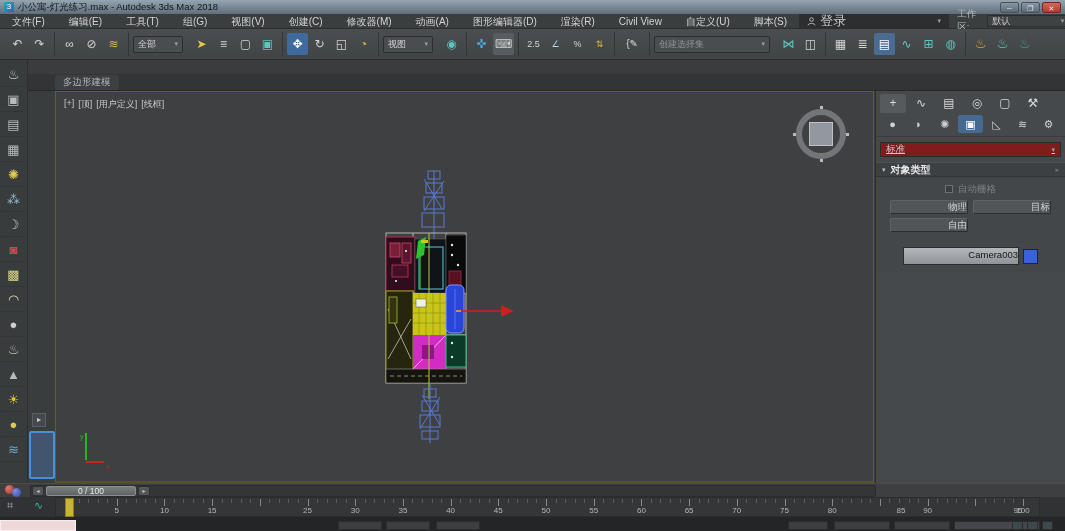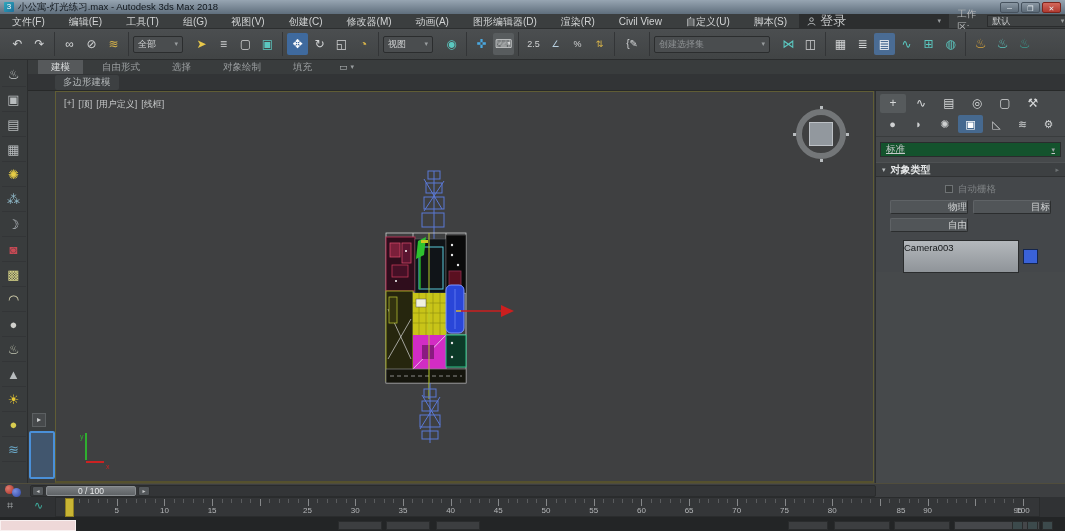--- a/index.html
+++ b/index.html
@@ -75,37 +75,37 @@
   .scene-svg { position:absolute; left:300px; top:67px; }
   .axis-svg { position:absolute; left:10px; bottom:6px; }
 
   
   .cmdpanel { position:absolute; right:0; top:91px; width:190px; height:392px; background:#46494b;
     border-left:1px solid #2c2e2f; }
   .cp-tabs { display:flex; gap:2px; padding:3px 4px 1px 4px; }
   .cpt { width:26px; height:19px; font-size:12px; line-height:19px; text-align:center; color:#d6d8d9; border-radius:2px; }
   .cp-cats { display:flex; gap:1px; padding:1px 4px 3px 4px; border-bottom:1px solid #393c3d; }
   .cpc { width:25px; height:18px; font-size:11px; line-height:18px; text-align:center; color:#cfd1d2; border-radius:2px; }
-  .cp-dd { margin:5px 4px; height:15px; background:#14532d; border:1px solid #2a2c2d; display:flex;
+  .cp-dd { margin:5px 4px; height:15px; background:#7f1d1d; border:1px solid #2a2c2d; display:flex;
     align-items:center; font-size:9.5px; color:#c6c8c9; padding:0 5px;text-decoration:underline; }
   .rollout-hd { height:15px; background:linear-gradient(#41444 6,#383b3d); background-color:#3d4042;
     display:flex; align-items:center; padding:0 6px; gap:5px; border-top:1px solid #4e5153; border-bottom:1px solid #303233; }
   .rollout-hd .arr { font-size:7px; color:#b8bcbe; }
   .rollout-hd .ttl { font-size:10px; font-weight:bold; color:#e2e4e5; }
   .rollout-hd .pin { margin-left:auto; font-size:7px; color:#6e7274; }
   .rollout-bd { background:#44474a; padding:5px 0 7px 0; }
   .autogrid-row { display:flex; align-items:center; justify-content:center; gap:5px; height:14px; margin-bottom:4px; }
   .checkbox { width:8px; height:8px; border:1px solid #6e7274; background:#3a3d3e; }
   .autogrid-label { font-size:9.5px; color:#7e8284; }
   .btn-grid { display:grid; grid-template-columns:78px 78px; gap:4px 5px; justify-content:center; }
   .cp-btn { height:14px; background:#515558; border:1px solid #5f6366; border-bottom-color:#2b2d2e;
     border-right-color:#2b2d2e; border-radius:2px; font-size:9.5px; color:#d2d4d5; text-align:right; line-height:12px; }
   .name-row { display:flex; align-items:center; justify-content:center; gap:4px; height:18px; margin-top:3px; }
-  .name-field { width:116px; height:33px; background:linear-gradient(#b4b8bc,#8f9499); border:1px solid #2a2c2d;
-    font-size:9.5px; color:#15181a; text-align:left; line-height:14px; }
+  .name-field { width:116px; height:18px; background:linear-gradient(#b4b8bc,#8f9499); border:1px solid #2a2c2d;
+    font-size:9.5px; color:#15181a; text-align:right; line-height:14px; }
   .color-swatch { width:15px; height:15px; border:1px solid #15264e; }
 
   
   .timeslider { position:absolute; left:0; top:483px; width:100%; height:14px; background:#3d3f41; border-top:1px solid #504d3c; }
   .balls-icon { position:absolute; left:5px; top:1px; width:20px; height:12px; }
   .ball { position:absolute; width:9px; height:9px; border-radius:50%; }
   .ball.red { left:0; top:0; background:radial-gradient(circle at 3px 3px,#e07a6e,#a52e24); }
   .ball.blue { left:7px; top:3px; background:radial-gradient(circle at 3px 3px,#7a90e0,#2e44a5); }
   .ts-groove { position:absolute; left:30px; top:1px; width:846px; height:12px; background:#333537;
     border:1px solid #2a2c2d; border-radius:2px; }
@@ -243,34 +243,20 @@
         <div class="tbi" style="color: rgb(91, 200, 192);">⊞</div>
         <div class="tbi" style="color: rgb(91, 200, 192);">◍</div>
       </div>
     <div class="tb-group noline">
         <div class="tbi" style="font-size: 13px; color: rgb(216, 164, 60);">♨</div>
         <div class="tbi" style="font-size: 13px; color: rgb(91, 200, 192);">♨</div>
         <div class="tbi" style="font-size: 13px; color: rgb(58, 154, 142);">♨</div>
       </div>
   </div>
 
-  <div class="ribbon-tabs">
-    <div style="display:flex;gap:6px;">
-
-    <div class="ribbon-tab active">建模</div>
-        <div class="ribbon-tab">自由形式</div>
-        <div class="ribbon-tab">选择</div>
-        <div class="ribbon-tab">对象绘制</div>
-        <div class="ribbon-tab">填充</div>
-      </div>
-    <div class="ribbon-display">
-      <span>▭</span>
-      <span class="dd-arrow">▾</span>
-    </div>
-  </div>
   <div class="ribbon-sub">
     <div class="ribbon-panel-label">多边形建模</div>
   </div>
 
   <div class="leftbar">
 
   <div class="lbi" style="color: rgb(200, 204, 204);">♨</div>
       <div class="lbi" style="color: rgb(184, 188, 190);">▣</div>
       <div class="lbi" style="color: rgb(184, 188, 190);">▤</div>
       <div class="lbi" style="color: rgb(184, 188, 190);">▦</div>

